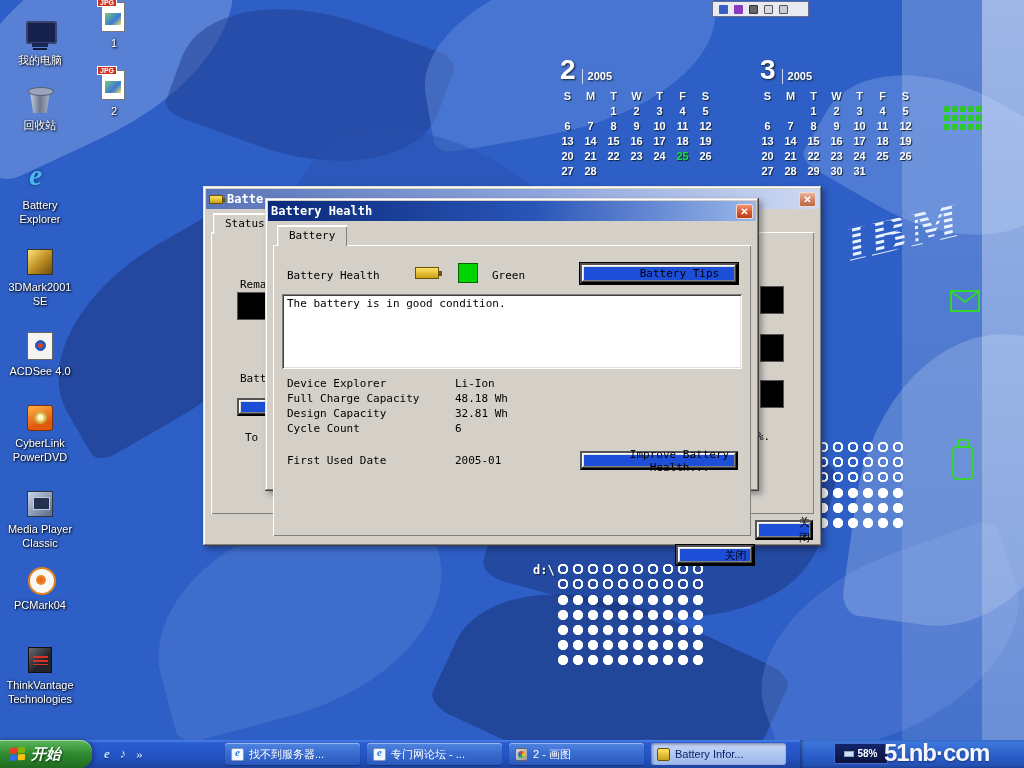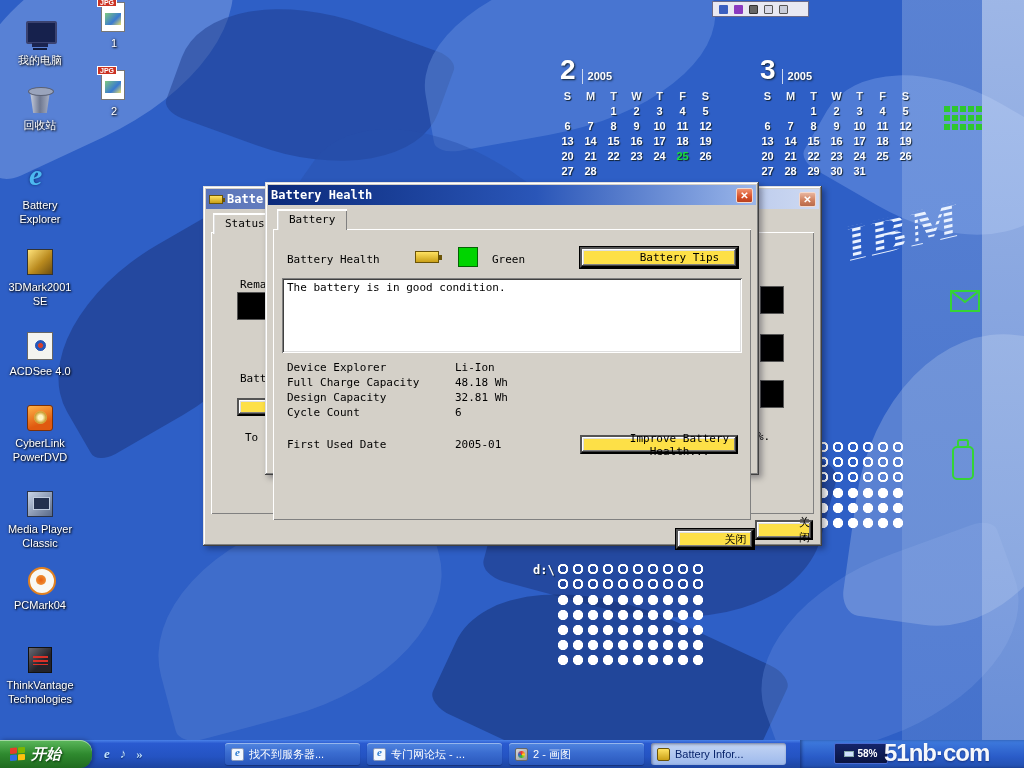--- a/index.html
+++ b/index.html
@@ -89,21 +89,21 @@
   .battery-mini::after { content:""; position:absolute; right:-3px; top:2px; width:2px; height:4px; background:#6b5408; }
 
   .tab { position:absolute; background:#d4d0c8; padding:3px 12px 4px; font:11px "DejaVu Sans Mono",monospace; color:#000;
     box-shadow: inset 1px 1px #fff, inset -1px 0 #808080, inset 2px 0 #dfdfdf; border-top:1px solid #fff; z-index:3; }
   .tabpanel { position:absolute; background:#d4d0c8;
     box-shadow: inset 1px 1px #fff, inset -1px -1px #808080; z-index:2; }
 
   .mono { font:11px "DejaVu Sans Mono",monospace; color:#000; white-space:nowrap; }
   .abs { position:absolute; }
 
-  .btn3d { position:absolute; background:#fde047; font:11px "DejaVu Sans Mono",monospace; color:#000; text-align:center;
+  .btn3d { position:absolute; background:#1d4ed8; font:11px "DejaVu Sans Mono",monospace; color:#000; text-align:center;
     box-shadow: inset -1px -1px #404040, inset 1px 1px #fff, inset -2px -2px #808080, inset 2px 2px #dfdfdf; cursor:pointer;
     display:flex; align-items:center; justify-content:center;padding-left:41px; }
   .btn-default { outline:1px solid #000; }
 
   .textwell { position:absolute; background:#fff; padding:3px 5px; font:11px "DejaVu Sans Mono",monospace; color:#000;
     box-shadow: inset 1px 1px #808080, inset -1px -1px #fff, inset 2px 2px #404040, inset -2px -2px #dfdfdf; }
 
   .blackbox { position:absolute; background:#000; border:1px solid #555; }
 
   .status-chip { position:absolute; width:20px; height:20px; background:#00d400; border:1px solid #046404; }
@@ -375,21 +375,21 @@
     <button class="btn3d" style="left:34px;top:212px;width:34px;height:18px;z-index:3">Cu</button>
     <span class="mono abs" style="left:42px;top:245px;z-index:3">To i</span>
 
     <div class="blackbox" style="left:557px;top:100px;width:24px;height:28px;z-index:3"></div>
     <div class="blackbox" style="left:557px;top:148px;width:24px;height:28px;z-index:3"></div>
     <div class="blackbox" style="left:557px;top:194px;width:24px;height:28px;z-index:3"></div>
     <span class="mono abs" style="left:554px;top:244px;z-index:3">%.</span>
     <button class="btn3d" style="left:552px;top:334px;width:58px;height:20px;z-index:3">关闭</button>
   </div>
 
-  <div class="win" id="bh-dialog" style="left:265px;top:182px;width:494px;height:293px;z-index:20">
+  <div class="win" id="bh-dialog" style="left:265px;top:198px;width:494px;height:293px;z-index:20">
     <div class="titlebar">
       <span class="tb-text">Battery Health</span>
       <span class="close-btn">✕</span>
     </div>
     <span class="tab" style="left:12px;top:27px">Battery</span>
     <div class="tabpanel" style="left:8px;top:47px;width:478px;height:291px"></div>
 
     <span class="mono abs" style="left:22px;top:71px;z-index:3">Battery Health</span>
     <span class="battery-glyph" style="left:150px;top:69px;z-index:3"></span>
     <span class="status-chip" style="left:193px;top:65px;z-index:3"></span>

